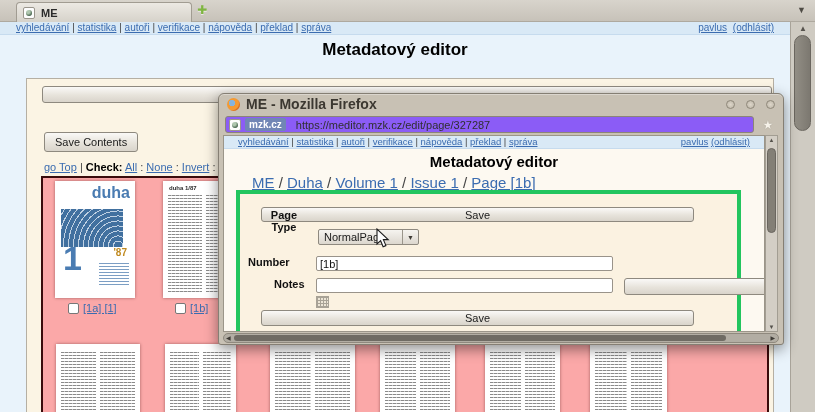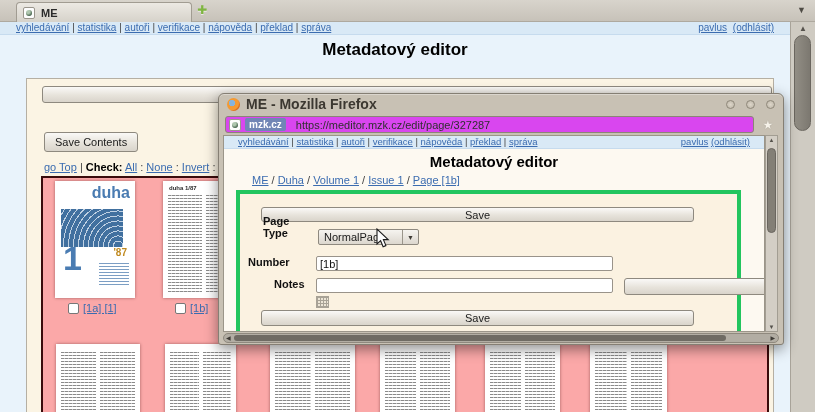--- a/index.html
+++ b/index.html
@@ -85,39 +85,39 @@
   .popup { position:absolute; left:218px; top:93px; width:566px; height:252px;
     background:#c8c1b4; border:1px solid #857f74; border-radius:6px 6px 3px 3px;
     box-shadow: 0 4px 14px rgba(0,0,0,.45), inset 0 1px 0 rgba(255,255,255,.35); }
   .ptitlebar { height:20px; display:flex; align-items:center; gap:6px; padding:0 8px; }
   .ff-icon { width:13px; height:13px; border-radius:50%; flex:none;
     background: radial-gradient(circle at 38% 40%, #86b4dd 0 27%, #f49a33 30% 58%, #d2590b 75%, #8e3c05 100%); }
   .ptitle-label { flex:1; font-size:14px; font-weight:bold; color:#3c3831; }
   .win-btn { width:9px; height:9px; border-radius:50%; border:1px solid #8f887a;
     background: radial-gradient(#ddd6c9, #bcb5a7); margin-left:5px; flex:none; }
   .purlrow { height:21px; display:flex; align-items:center; gap:5px; padding:0 6px; }
-  .url-input { flex:1; height:17px; background:#d946ef; border:1px solid #8b8577; border-radius:3px;
+  .url-input { flex:1; height:17px; background:#8b5cf6; border:1px solid #8b8577; border-radius:3px;
     display:flex; align-items:center; gap:4px; padding:0 3px; overflow:hidden; }
   .url-chip { background:#7186b5; color:#fff; font-size:10px; font-weight:bold;
     padding:1px 4px; border-radius:2px; line-height:11px; }
   .url-text { font-size:11px; color:#2f2f2f; white-space:nowrap;padding-left:6px; }
   .star { width:18px; text-align:center; font-size:12px; color:#f6f2e9;
     text-shadow:0 0 1px #8d877b; }
   .pviewport { position:absolute; left:4px; top:41px; width:542px; height:197px;
     background:#fdf9f1; border:1px solid #9b9589; overflow:hidden; }
   .pnav { height:13px; background:#d9e9f6; border-bottom:1px solid #c6dbee;
     font-size:9.5px; line-height:12px; padding:0 14px; display:flex; justify-content:space-between; }
   .ppage-title { margin-top:4px; text-align:center; font-size:15px; font-weight:bold; color:#000; }
-  .pcrumb { margin:4px 0 0 28px; font-size:11px; color:#333; }
+  .pcrumb { margin:4px 0 0 28px; font-size:15px; color:#333; }
   .form-panel { position:absolute; left:12px; top:54px; width:505px; height:148px;
     background:#fbf2e1; border:4px solid #22c55e; }
   .save-top { position:absolute; left:21px; top:13px; width:433px; height:15px; }
   .save-bottom { position:absolute; left:21px; top:116px; width:433px; height:16px; }
   .flabel { position:absolute; font-size:11px; font-weight:bold; color:#111; line-height:12px; }
-  .lbl-pagetype { left:23px; top:21px; width:42px; }
+  .lbl-pagetype { left:23px; top:15px; width:42px;text-align:center; }
   .lbl-number { left:8px; top:62px; }
   .lbl-notes { left:34px; top:84px; }
   .dropdown { position:absolute; left:78px; top:35px; width:101px; height:16px;
     background: linear-gradient(#f6f4f0,#dcd7ce); border:1px solid #8e897f; border-radius:2px;
     display:flex; align-items:center; }
   .dd-value { flex:1; font-size:11px; color:#1a1a1a; padding-left:5px; }
   .dd-arrow { width:16px; height:100%; border-left:1px solid #9a958b; display:flex;
     align-items:center; justify-content:center; font-size:7px; color:#3f3c37; }
   .tinput { position:absolute; height:15px; background:#fff; border:1px solid #99938a;
     border-radius:2px; font-size:11px; padding:0 3px; color:#111;

